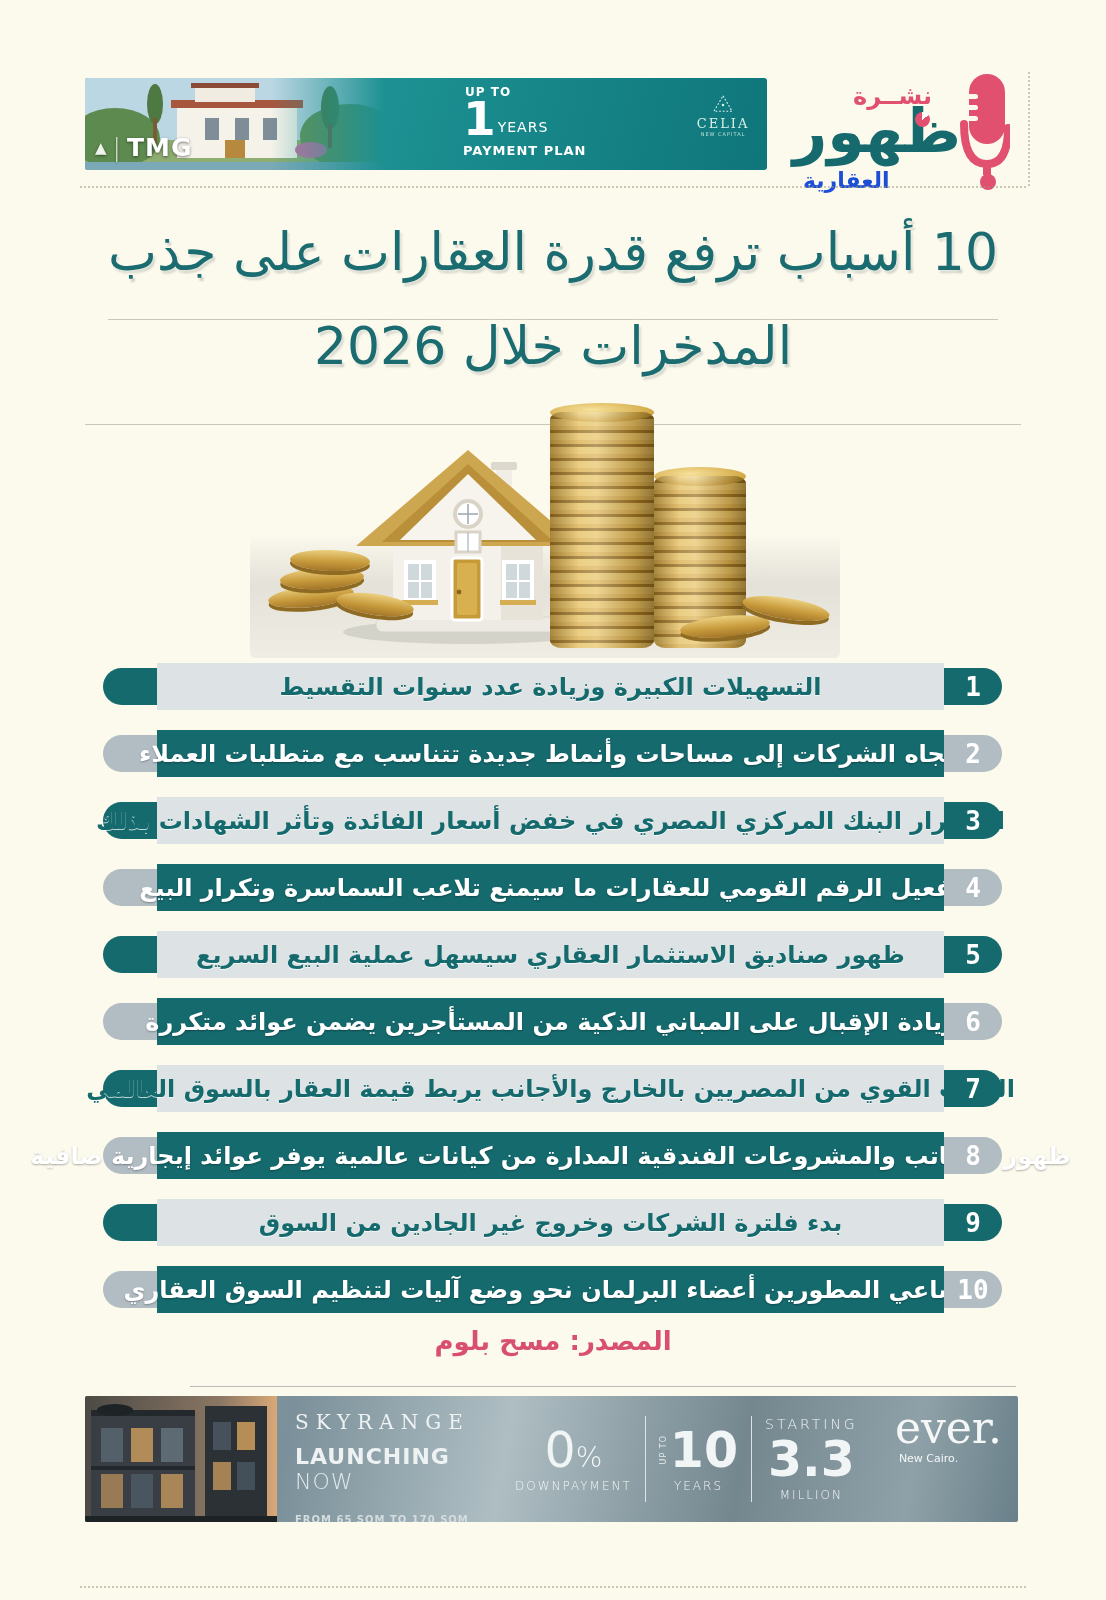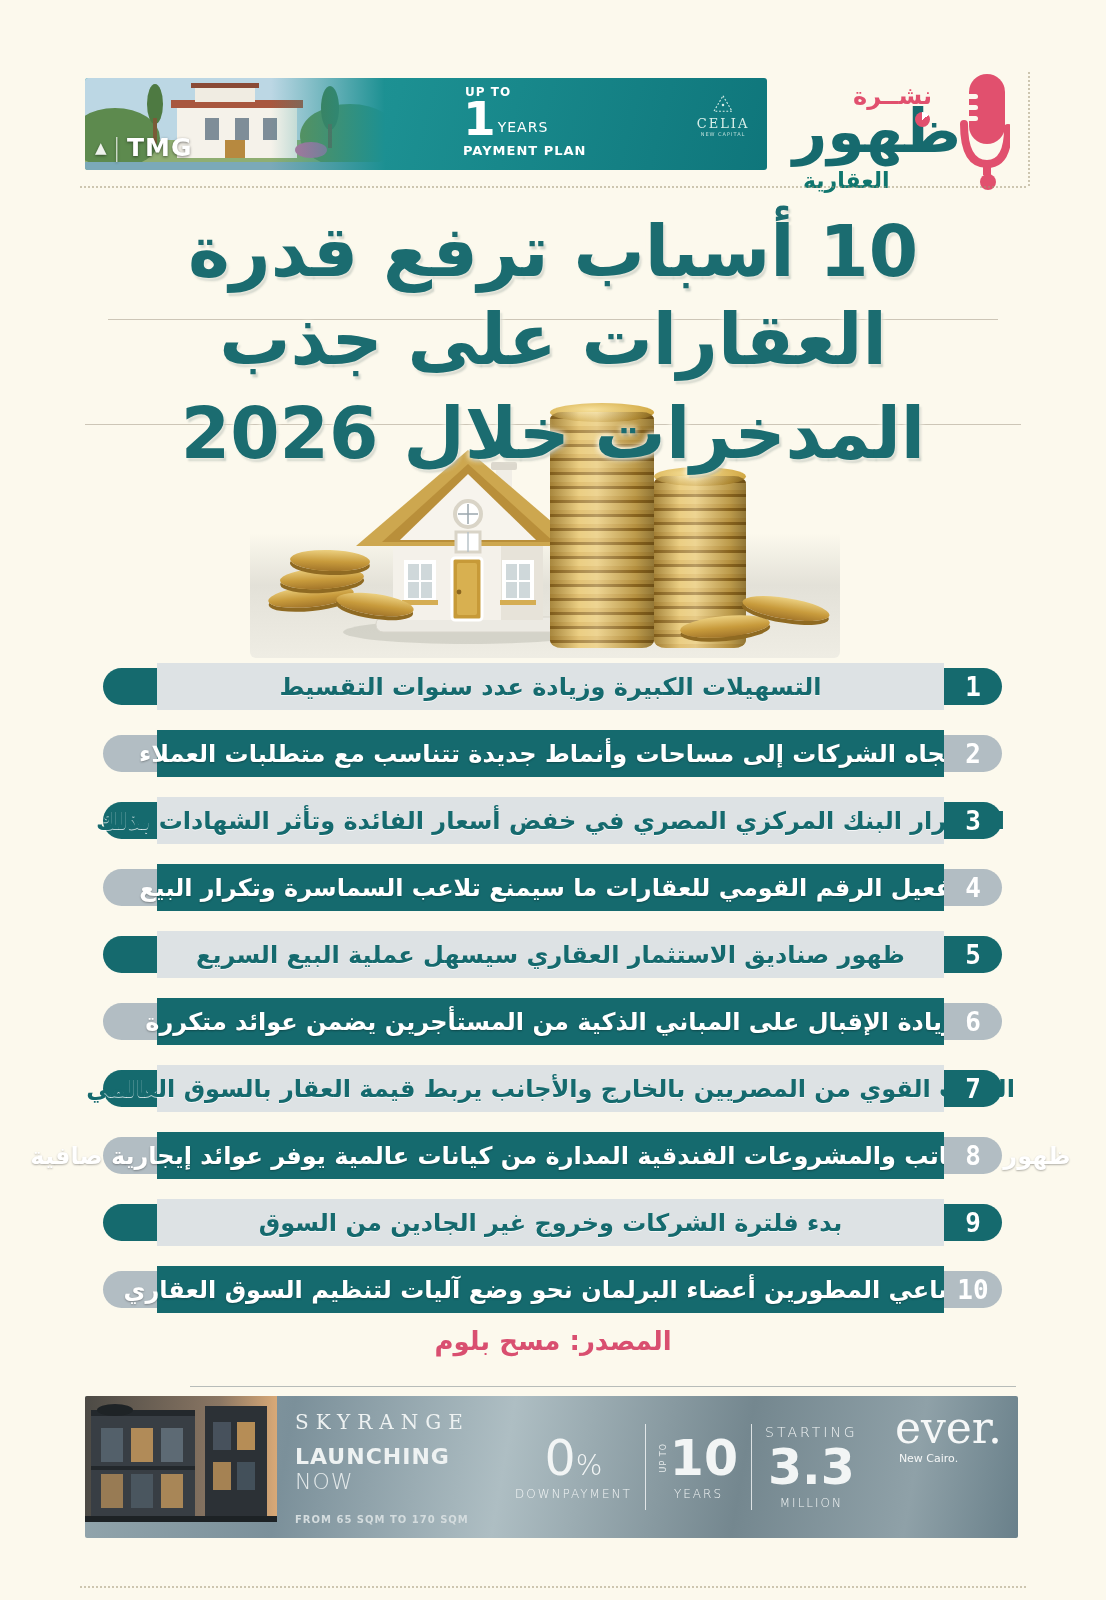--- a/index.html
+++ b/index.html
@@ -25,33 +25,33 @@
   .plan .pplan{font-size:13px;font-weight:700;letter-spacing:1px;display:block;margin-top:4px;}
   .celia{position:absolute;right:12px;top:16px;width:64px;text-align:center;color:#d9efe9;}
   .celia svg{display:block;margin:0 auto 2px auto;}
   .celia-name{font-family:"DejaVu Serif",serif;font-size:13px;letter-spacing:2px;display:block;}
   .celia-sub{font-size:5px;letter-spacing:1px;display:block;opacity:.85;}
 
   
   .bloom{position:absolute;left:795px;top:70px;width:215px;height:124px;}
   .bloom .nashra{position:absolute;left:58px;top:12px;font-size:24px;font-weight:700;color:#e1506e;direction:rtl;}
   .bloom .word{position:absolute;left:16px;top:30px;width:150px;font-size:60px;line-height:1.05;font-weight:800;color:#166a6e;direction:rtl;text-align:center;}
-  .bloom .aqaria{position:absolute;left:8px;top:98px;font-size:22px;font-weight:700;color:#0f766e;direction:rtl;}
+  .bloom .aqaria{position:absolute;left:8px;top:98px;font-size:22px;font-weight:700;color:#1d4ed8;direction:rtl;}
   .bloom .pie{position:absolute;left:120px;top:42px;width:15px;height:15px;border-radius:50%;
     background:conic-gradient(#fff 0 55deg,#e1506e 55deg 360deg);}
   .bloom .mic{position:absolute;right:0;top:2px;}
 
   
   .dot-h{position:absolute;border-top:2px dotted rgba(158,147,115,.5);height:0;}
   .dot-v{position:absolute;border-left:2px dotted rgba(158,147,115,.5);width:0;}
 
   
   .hairline{position:absolute;height:1px;background:#a59d8b;opacity:.55;}
   .title{position:absolute;left:85px;top:208px;width:936px;text-align:center;direction:rtl;color:#1b6c70;z-index:2;}
-  .title .t1,.title .t2{font-size:71px;font-weight:700;line-height:88px;
+  .title .t1,.title .t2{font-size:52px;font-weight:400;line-height:88px;
     text-shadow:0 0 6px #fcf9ed,0 0 6px #fcf9ed,2px 3px 2px rgba(30,60,60,.28);}
   .title .t2{margin-top:6px;}
 
   
   .hero{position:absolute;left:250px;top:398px;width:590px;height:260px;
     background:linear-gradient(180deg,rgba(255,255,255,0) 52%,#e3e1d8 72%,#efede4 100%);border-radius:6px;}
   .hero svg.house{position:absolute;left:88px;top:22px;}
   .stack{position:absolute;border-radius:12px/8px;
     background:repeating-linear-gradient(180deg,#dcb456 0 4px,#9c7426 4px 7px,#e7c468 7px 14px);}
   .stack::before{content:"";position:absolute;left:0;right:0;top:-9px;height:19px;border-radius:50%;
@@ -78,21 +78,21 @@
   .row.alt-b .cap{background:#b2bdc3;}
   .row.alt-b .bar{background:#156a6e;color:#fff;text-shadow:0 1px 2px rgba(0,0,0,.3);}
   .row.alt-b .tab{background:#b2bdc3;}
 
   
   .source{position:absolute;left:0;top:1326px;width:1106px;text-align:center;direction:rtl;
     color:#d94f70;font-size:26px;font-weight:700;}
   .source-line{position:absolute;left:190px;top:1386px;width:826px;height:1px;background:#9aa3a3;opacity:.7;}
 
   
-  .ad{position:absolute;left:85px;top:1396px;width:933px;height:142px;display:flex;overflow:hidden;border-radius:2px;
+  .ad{position:absolute;left:85px;top:1396px;width:933px;height:126px;display:flex;overflow:hidden;border-radius:2px;
     background:linear-gradient(100deg,#93a6ad 0%,#7b909a 22%,#aebec3 45%,#74878f 70%,#8fa1a8 88%,#69808a 100%);}
   .ad-photo{position:relative;width:192px;height:126px;flex:0 0 auto;}
   .ad-photo svg{display:block;width:100%;height:100%;}
   .ad-info{width:238px;flex:0 0 auto;padding:14px 0 0 18px;color:#eef2f2;box-sizing:border-box;}
   .ad-info .proj{font-family:"DejaVu Serif",serif;font-size:20px;letter-spacing:7px;}
   .ad-info .launch{font-size:22px;margin-top:10px;letter-spacing:1px;}
   .ad-info .launch .b{font-weight:700;}
   .ad-info .launch .l{font-weight:300;opacity:.9;}
   .ad-info .range{font-size:10px;letter-spacing:1px;margin-top:20px;color:#d4dcde;font-weight:600;}
   .ad-stats{display:flex;align-items:center;gap:13px;color:#f2f5f5;flex:0 0 auto;}

